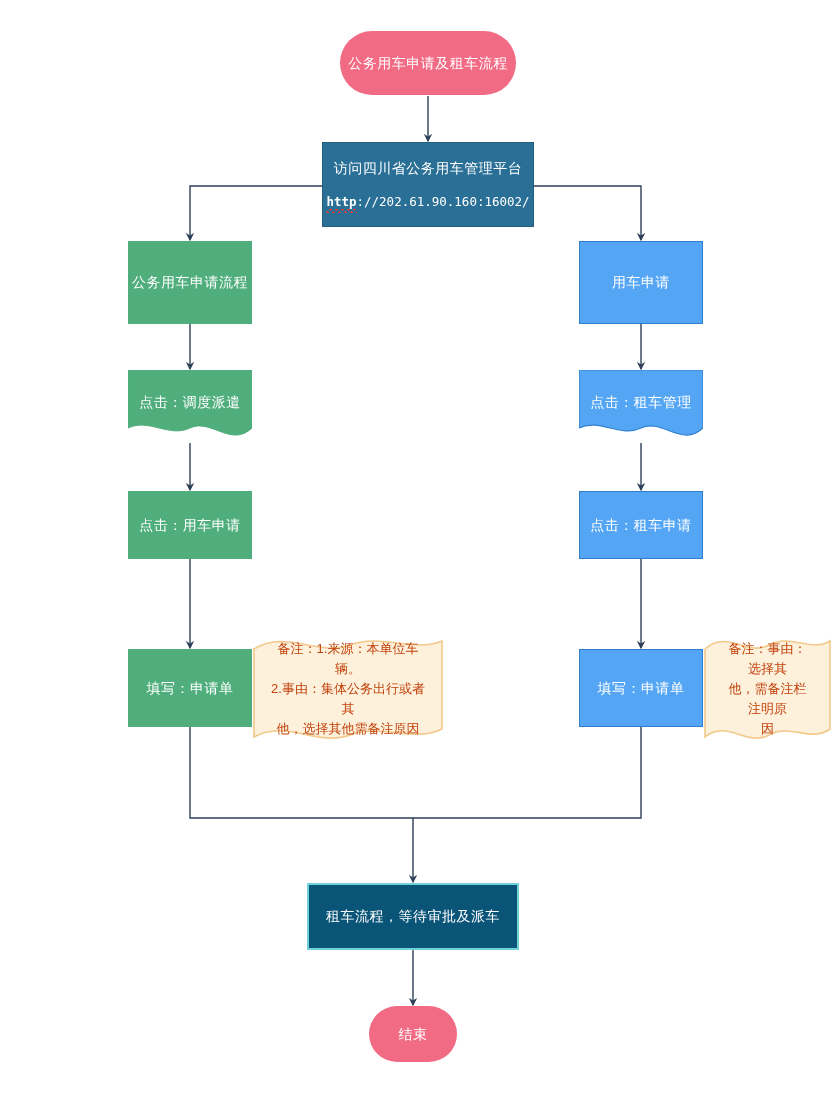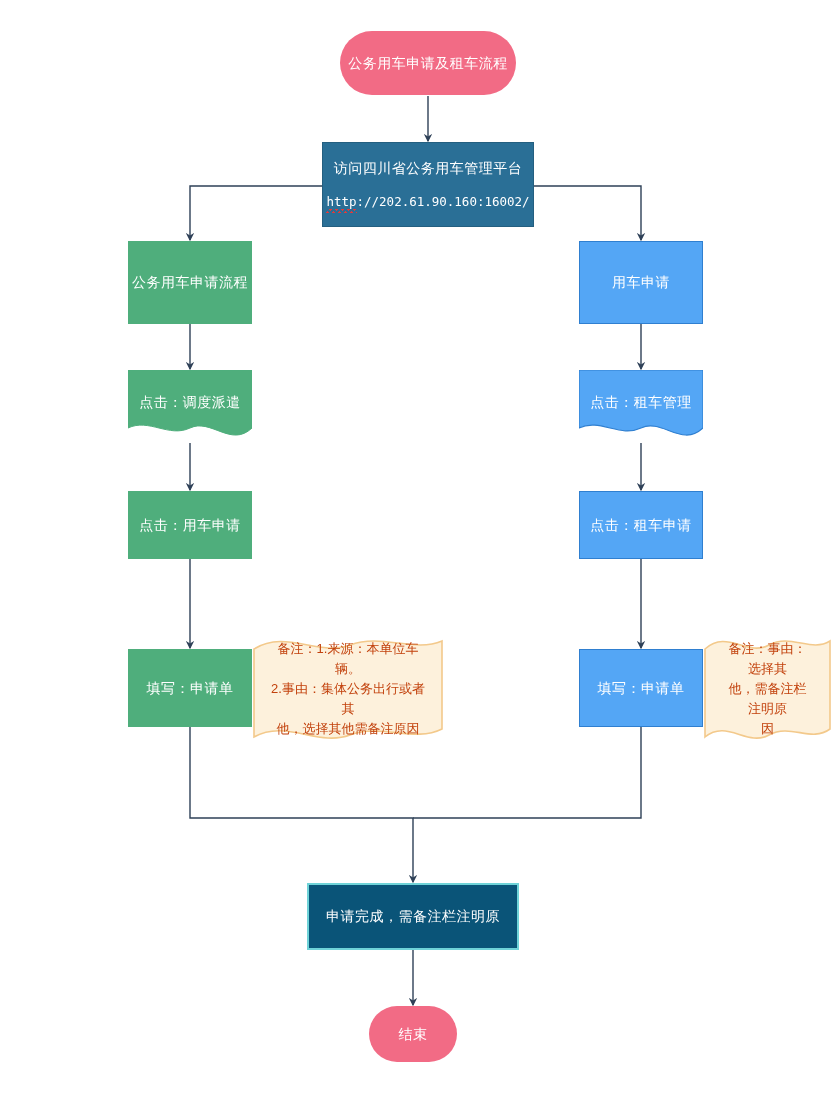--- a/index.html
+++ b/index.html
@@ -49,20 +49,21 @@
   .platform .url {
     font-family: "DejaVu Sans Mono", "Liberation Mono", monospace;
     font-size: 12.5px;
     letter-spacing: 0;
     position: relative;
     white-space: nowrap;
   }
   .squiggle {
     position: relative;
     padding-bottom: 2px;
+    font-weight: bold;
   }
   .squiggle::after {
     content: "";
     position: absolute;
     left: 0;
     right: 0;
     bottom: -2px;
     height: 4px;
     background-image:
       radial-gradient(circle at 1.5px 3.6px, #e03b3b 1.1px, transparent 1.3px),
@@ -191,18 +192,18 @@
     <path d="M2,14 C24,-6 44,22 66,10 C88,-2 108,18 127,6 L127,94 C108,108 88,88 66,100 C44,112 24,84 2,102 Z" fill="#fdf1dc" stroke="#f3c98b" stroke-width="1.6"></path>
   </svg>
   <div class="ntxt" style="padding:0 24px;">
     <div>备注：事由：选择其</div>
     <div>他，需备注栏注明原</div>
     <div>因</div>
   </div>
 </div>
 
 <div class="node darkbox" style="left:307px; top:883px; width:212px; height:67px;">
-  <span>申请完成，需备注栏注明原</span>
+  <span>租车流程，等待审批及派车</span>
 </div>
 
 <div class="node pill" style="left:369px; top:1006px; width:88px; height:56px;">
   <span>结束</span>
 </div>
 
 </body></html>

